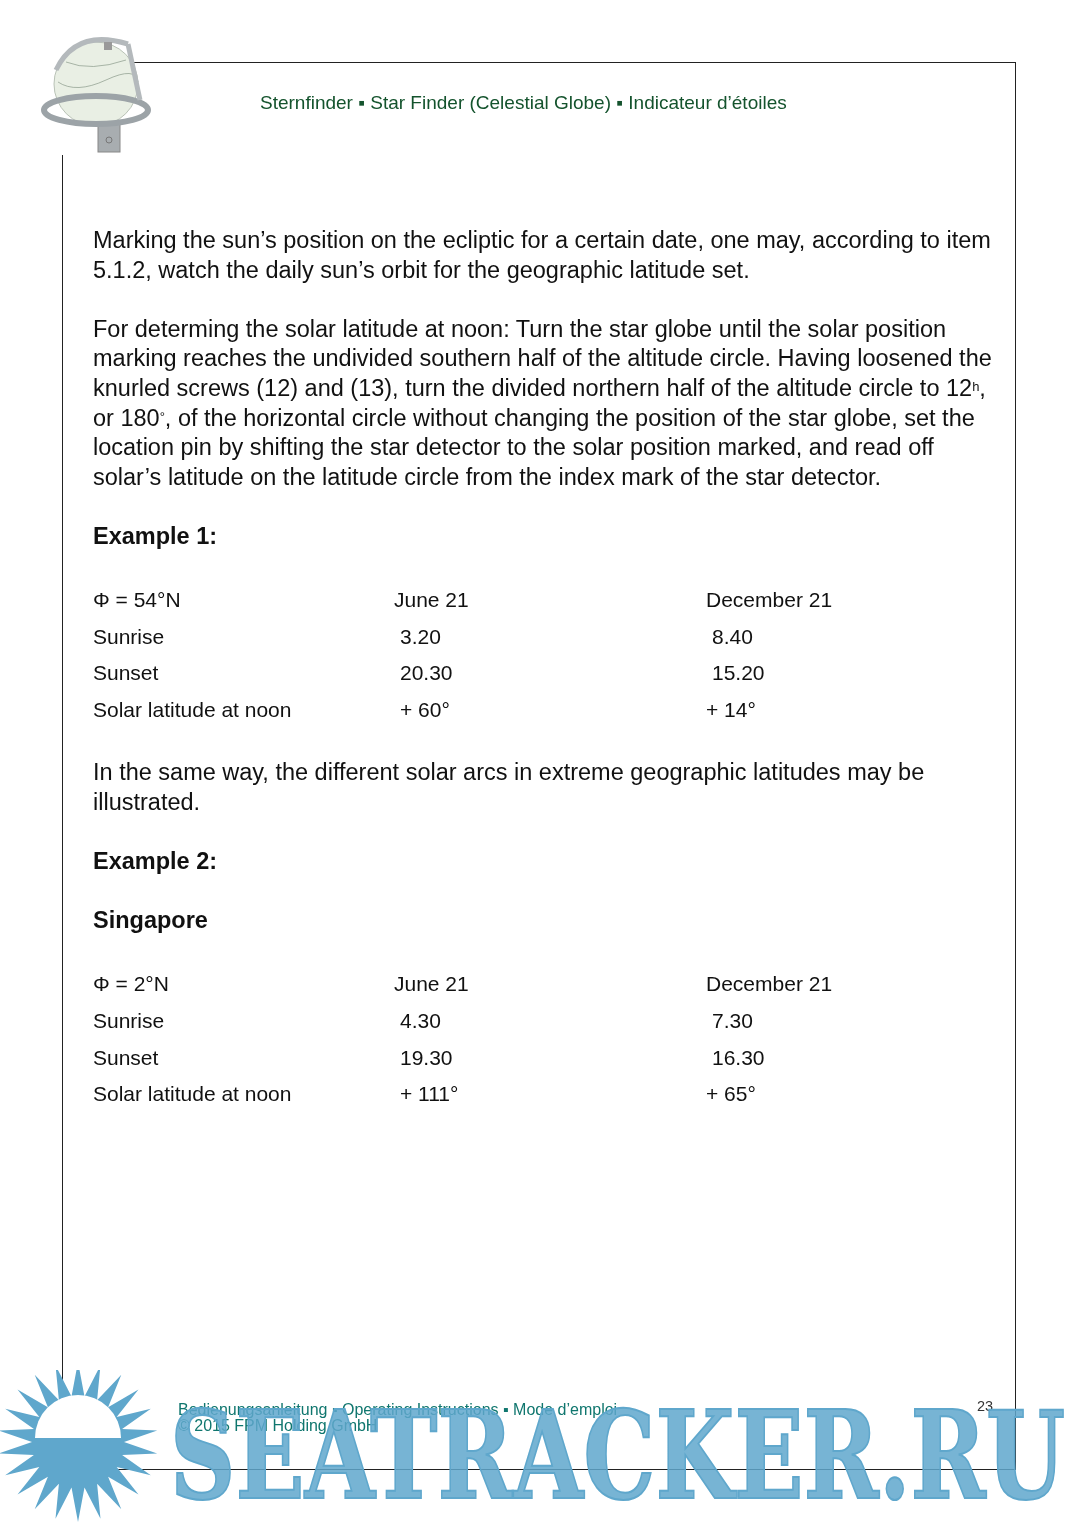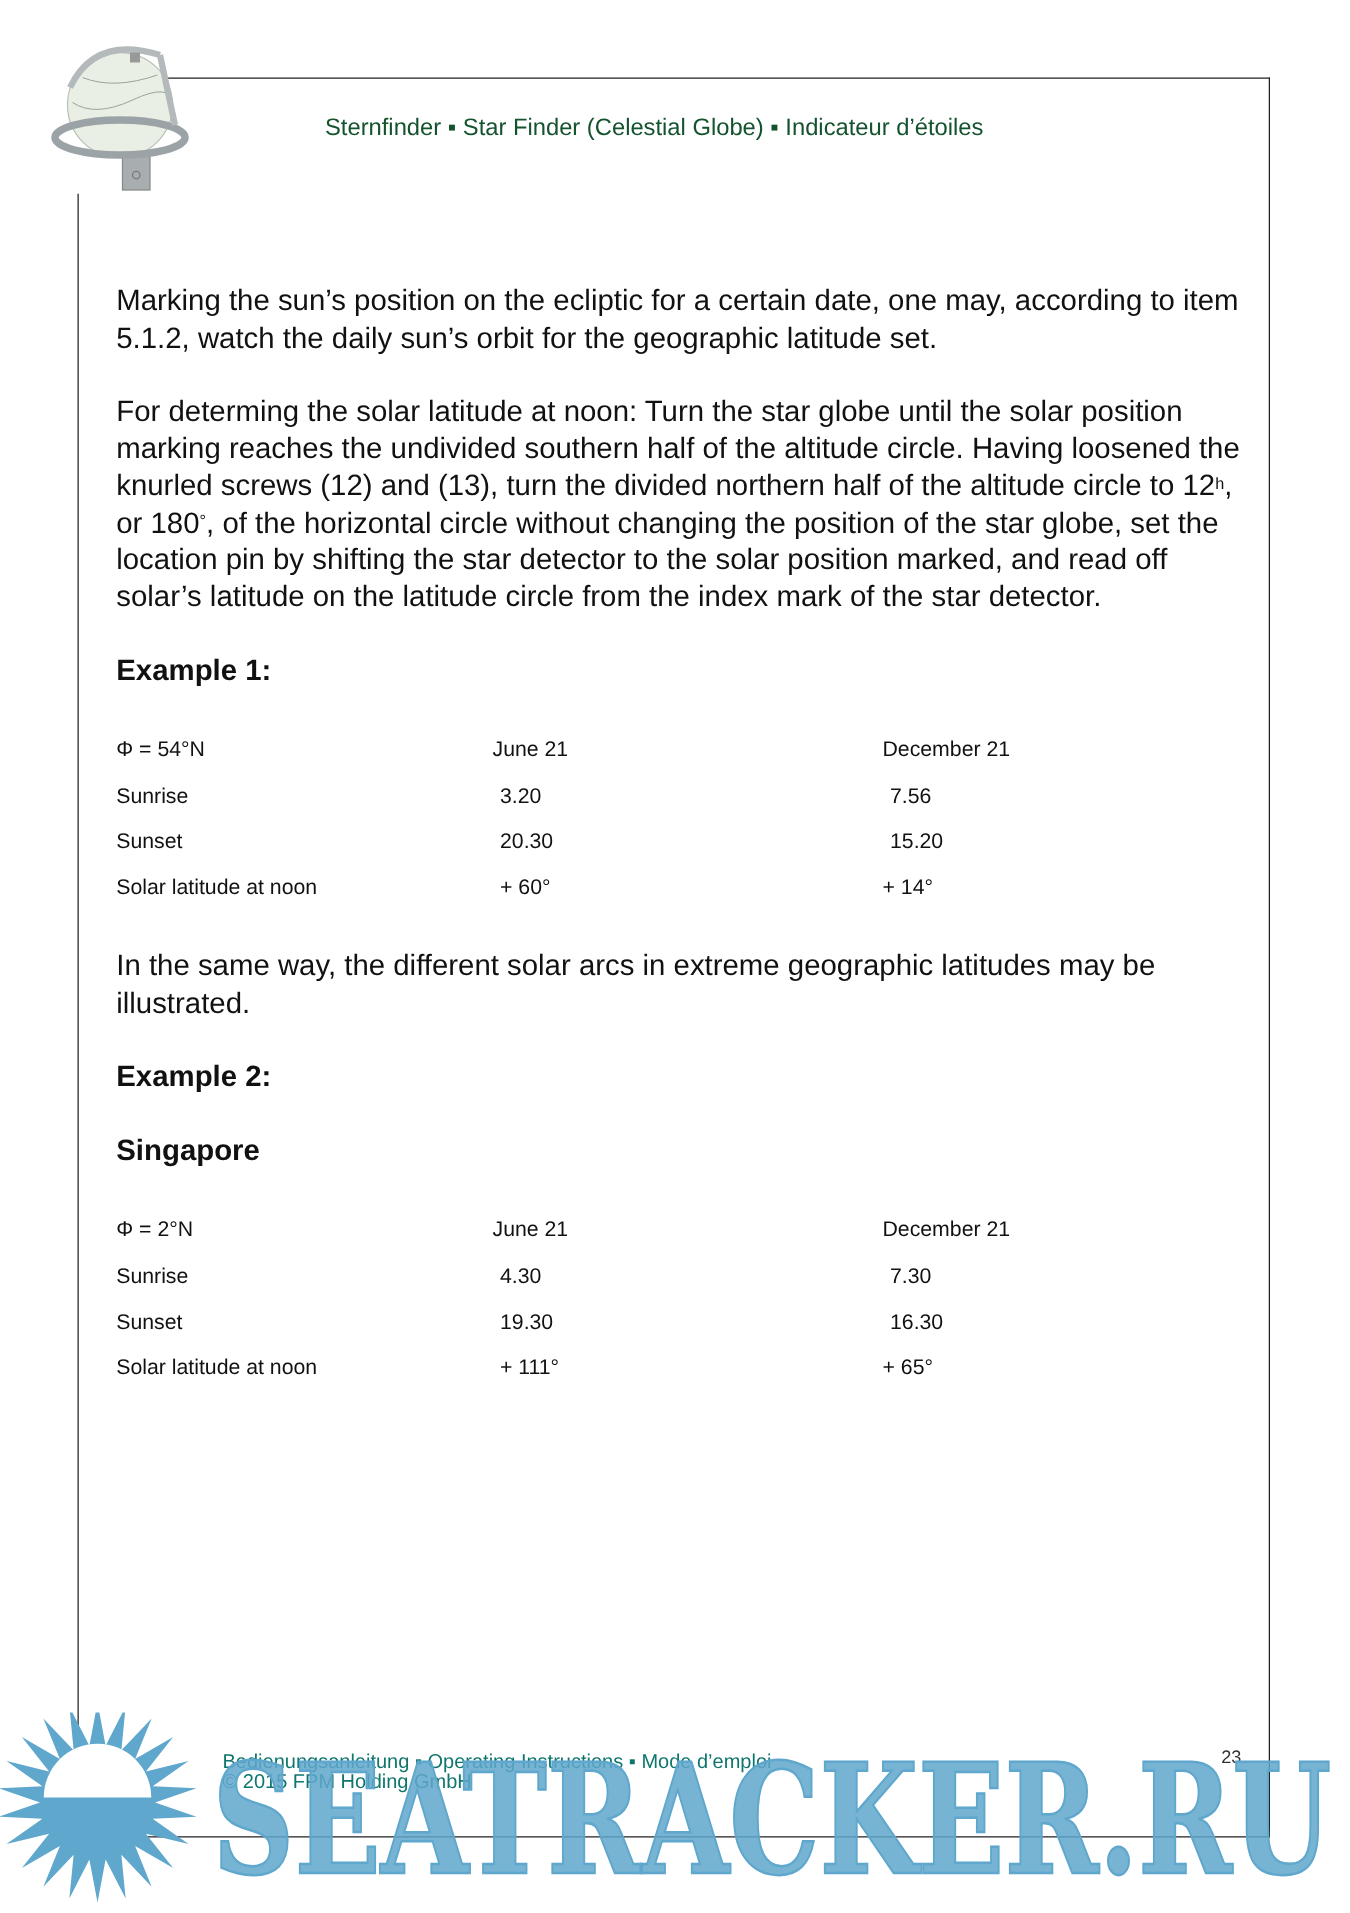--- a/index.html
+++ b/index.html
@@ -13,21 +13,21 @@
   .globe { position:absolute; left:36px; top:22px; width:120px; height:132px; }
   .running-head { position:absolute; left:260px; top:92px; font-size:19px; color:#14532d; white-space:nowrap; }
   .heading { position:absolute; left:93px; top:140px; color:#1a1a7a; font-weight:bold;
              font-size:21px; line-height:30px; font-variant:small-caps; letter-spacing:0.1px; }
   .heading .l1 { padding-left:93px; display:block; }
   .heading .l2 { display:block; }
   .content { position:absolute; left:93px; top:226px; width:905px; font-size:23.5px; line-height:29.6px; }
   .content p { margin:0 0 29.6px 0; }
   .justify { text-align:justify; }
   .ex-head { font-weight:bold; margin:0 0 34px 0; }
-  table.ex { border-collapse:collapse; font-size:17px; margin:0 0 30px 0; }
+  table.ex { border-collapse:collapse; font-size:21px; margin:0 0 30px 0; }
   table.ex td { padding:0; height:36.8px; vertical-align:middle; }
   table.ex td.c1 { width:301px; }
   table.ex td.c2 { width:306px;margin-left:12px; }
   table.ex td.v2 { padding-left:6px; }
   sup { font-size:13px; vertical-align:top; position:relative; top:-2px; }
   .footer { position:absolute; left:178px; top:1402px; font-size:16px; line-height:16px; color:#0f766e; }
   .pagenum { position:absolute; left:977px; top:1398px; font-size:14.5px; color:#333; }
   .watermark { position:absolute; left:0; top:1370px; width:1080px; height:160px; pointer-events:none; }
 </style>
 </head>
@@ -61,21 +61,21 @@
   <table class="ex">
     <tbody>
         <tr>
       <td class="c1">Φ = 54°N</td>
       <td class="c2">June 21</td>
       <td>December 21</td>
     </tr>
     <tr>
       <td class="c1">Sunrise</td>
       <td class="c2 v2">3.20</td>
-      <td class="v2">7.56</td>
+      <td class="v2">8.40</td>
     </tr>
     <tr>
       <td class="c1">Sunset</td>
       <td class="c2 v2">20.30</td>
       <td class="v2">15.20</td>
     </tr>
     <tr>
       <td class="c1">Solar latitude at noon</td>
       <td class="c2 v2">+ 60°</td>
       <td>+ 14°</td>

